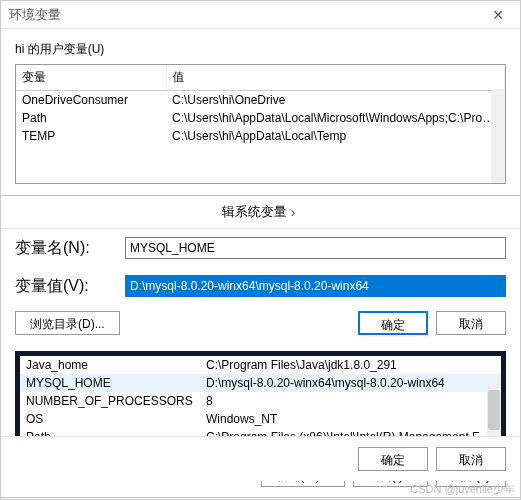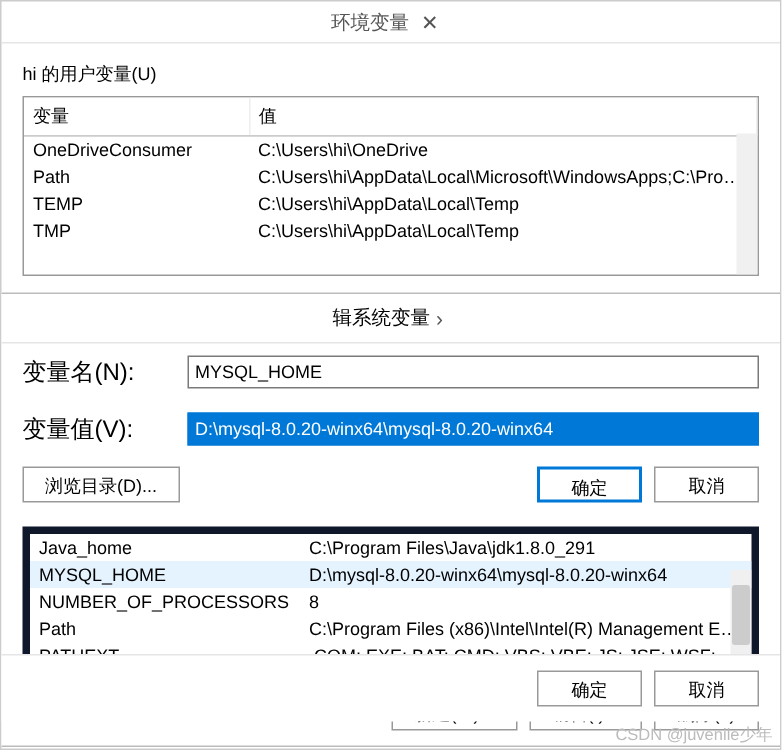--- a/index.html
+++ b/index.html
@@ -1,18 +1,18 @@
 <!DOCTYPE html>
 <html><head>
   <meta charset="utf-8">
   <style>
     * { box-sizing: border-box; margin: 0; padding: 0; }
     body { font-family: "Microsoft YaHei", "Segoe UI", sans-serif; font-size: 12px; background: #f0f0f0; width: 521px; height: 500px; overflow: hidden; position: relative; }
     .window { background: #fff; border: 1px solid #ccc; width: 521px; height: 500px; position: relative; }
-    .titlebar { height: 28px; display: flex; align-items: center; padding: 0 8px; justify-content: center; border-bottom: 1px solid #e5e5e5; }
+    .titlebar { height: 28px; display: flex; align-items: center; padding: 0 8px; justify-content: space-between; border-bottom: 1px solid #e5e5e5; }
     .titlebar .title { color: #555; font-size: 13px; }
     .close-x { color: #555; font-size: 14px; cursor: pointer; padding: 2px 8px; }
     .section-label { padding: 12px 14px 6px; font-size: 12px; }
     .var-table-wrap { margin: 0 14px; border: 1px solid #999; background: #fff; height: 120px; overflow: hidden; position: relative; }
     .var-table { width: 100%; border-collapse: collapse; table-layout: fixed; }
     .var-table th { text-align: left; font-weight: normal; padding: 4px 6px; border-bottom: 1px solid #ccc; border-right: 1px solid #eee; background: #fff; font-size: 12px; }
     .var-table td { padding: 2px 6px; font-size: 12px; white-space: nowrap; overflow: hidden; text-overflow: ellipsis; }
     .scroll-ind { position: absolute; right: 0; top: 24px; bottom: 0; width: 14px; background: #f0f0f0; }
     .edit-dialog { position: absolute; top: 194px; left: 0; right: 0; background: #fff; border-top: 1px solid #bbb; border-bottom: 1px solid #bbb; padding: 0; }
     .edit-head { display: flex; justify-content: center; align-items: center; padding: 6px 10px; border-bottom: 1px solid #e5e5e5; }
@@ -63,24 +63,20 @@
             <td>C:\Users\hi\OneDrive</td>
           </tr>
         <tr>
             <td>Path</td>
             <td>C:\Users\hi\AppData\Local\Microsoft\WindowsApps;C:\Program Fi...</td>
           </tr>
         <tr>
             <td>TEMP</td>
             <td>C:\Users\hi\AppData\Local\Temp</td>
           </tr>
-        <tr>
-            <td>TMP</td>
-            <td>C:\Users\hi\AppData\Local\Temp</td>
-          </tr>
       </tbody>
     </table>
     <div class="scroll-ind"></div>
   </div>
 
   <div class="edit-dialog">
     <div class="edit-head">
       <span class="t">辑系统变量</span>
       <span class="chev">›</span>
     </div>
@@ -112,20 +108,24 @@
             </tr>
           <tr class="hl">
               <td>MYSQL_HOME</td>
               <td>D:\mysql-8.0.20-winx64\mysql-8.0.20-winx64</td>
             </tr>
           <tr>
               <td>NUMBER_OF_PROCESSORS</td>
               <td>8</td>
             </tr>
           <tr>
+              <td>OS</td>
+              <td>Windows_NT</td>
+            </tr>
+          <tr>
               <td>Path</td>
               <td>C:\Program Files (x86)\Intel\Intel(R) Management Engine Compon...</td>
             </tr>
           <tr>
               <td>PATHEXT</td>
               <td>.COM;.EXE;.BAT;.CMD;.VBS;.VBE;.JS;.JSE;.WSF;.WSH;.MSC</td>
             </tr>
         </tbody>
       </table>
       <div class="scroll-ind">

